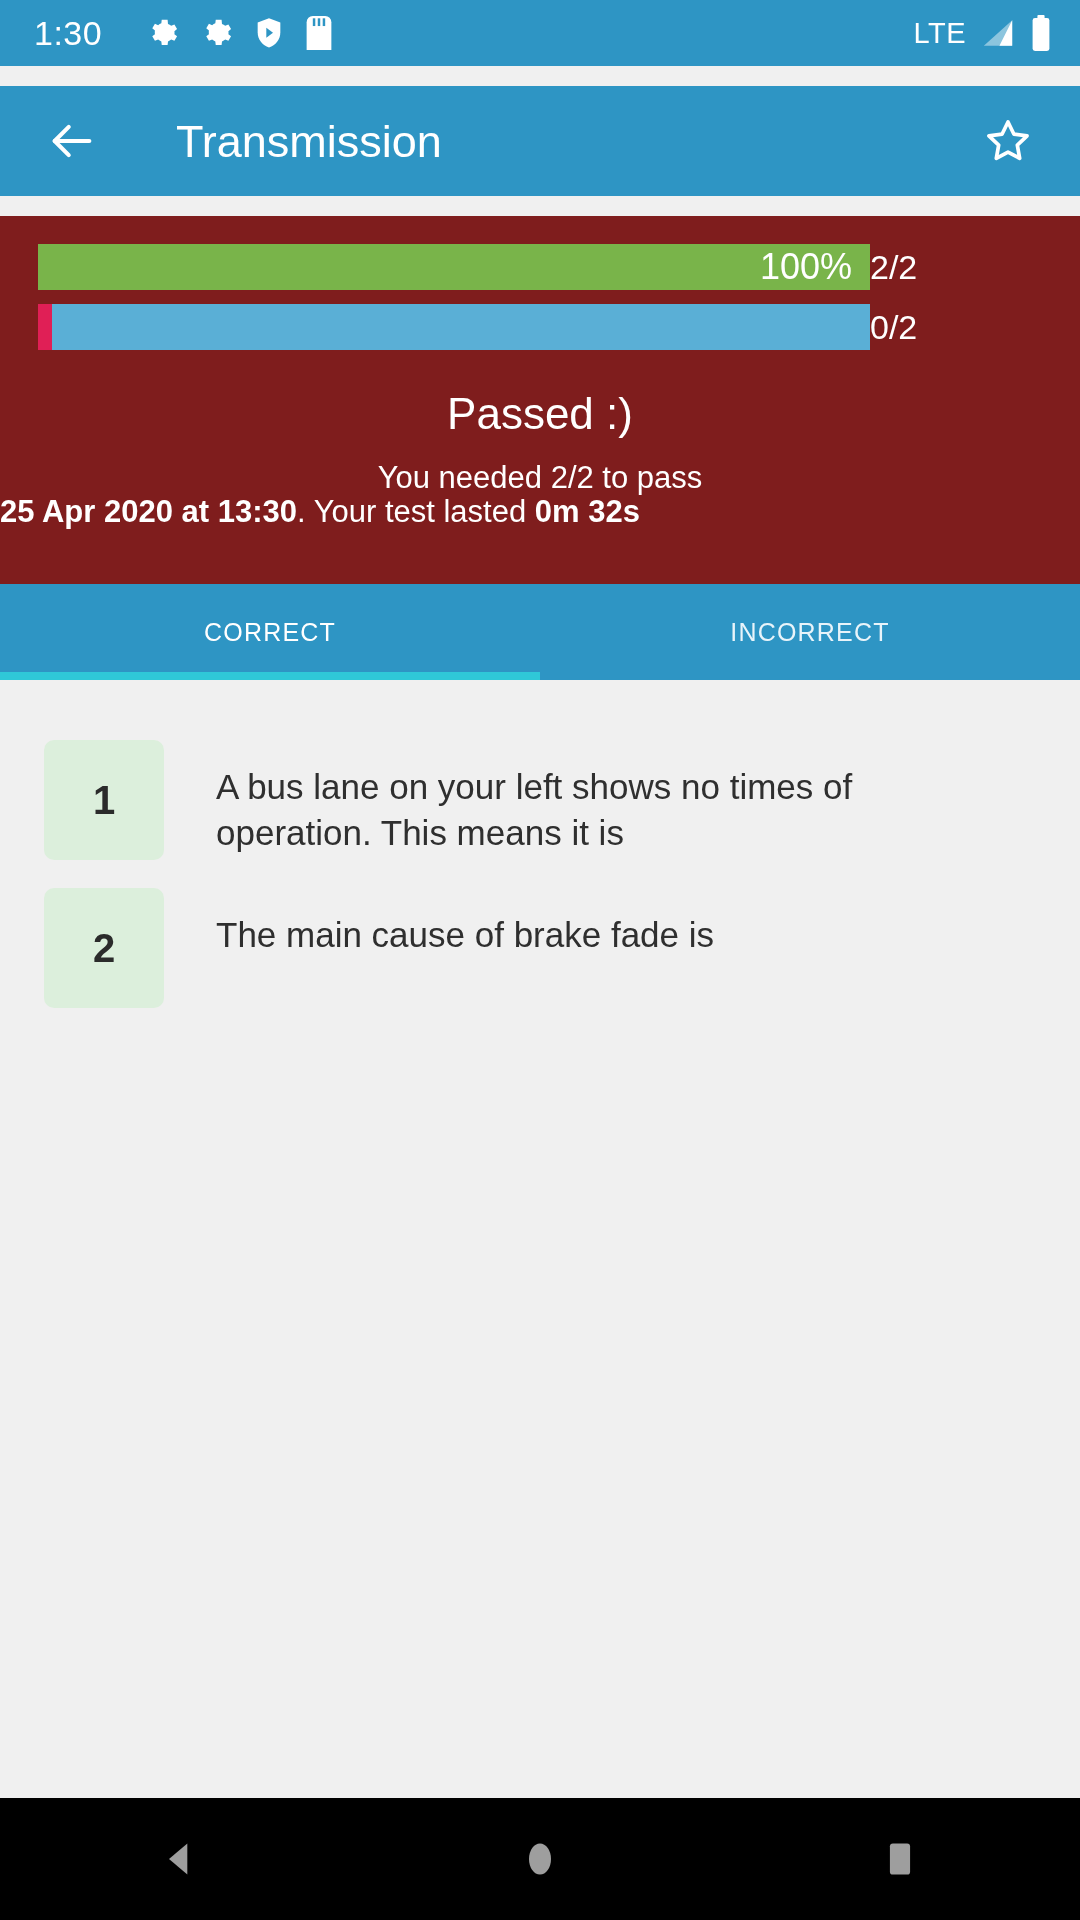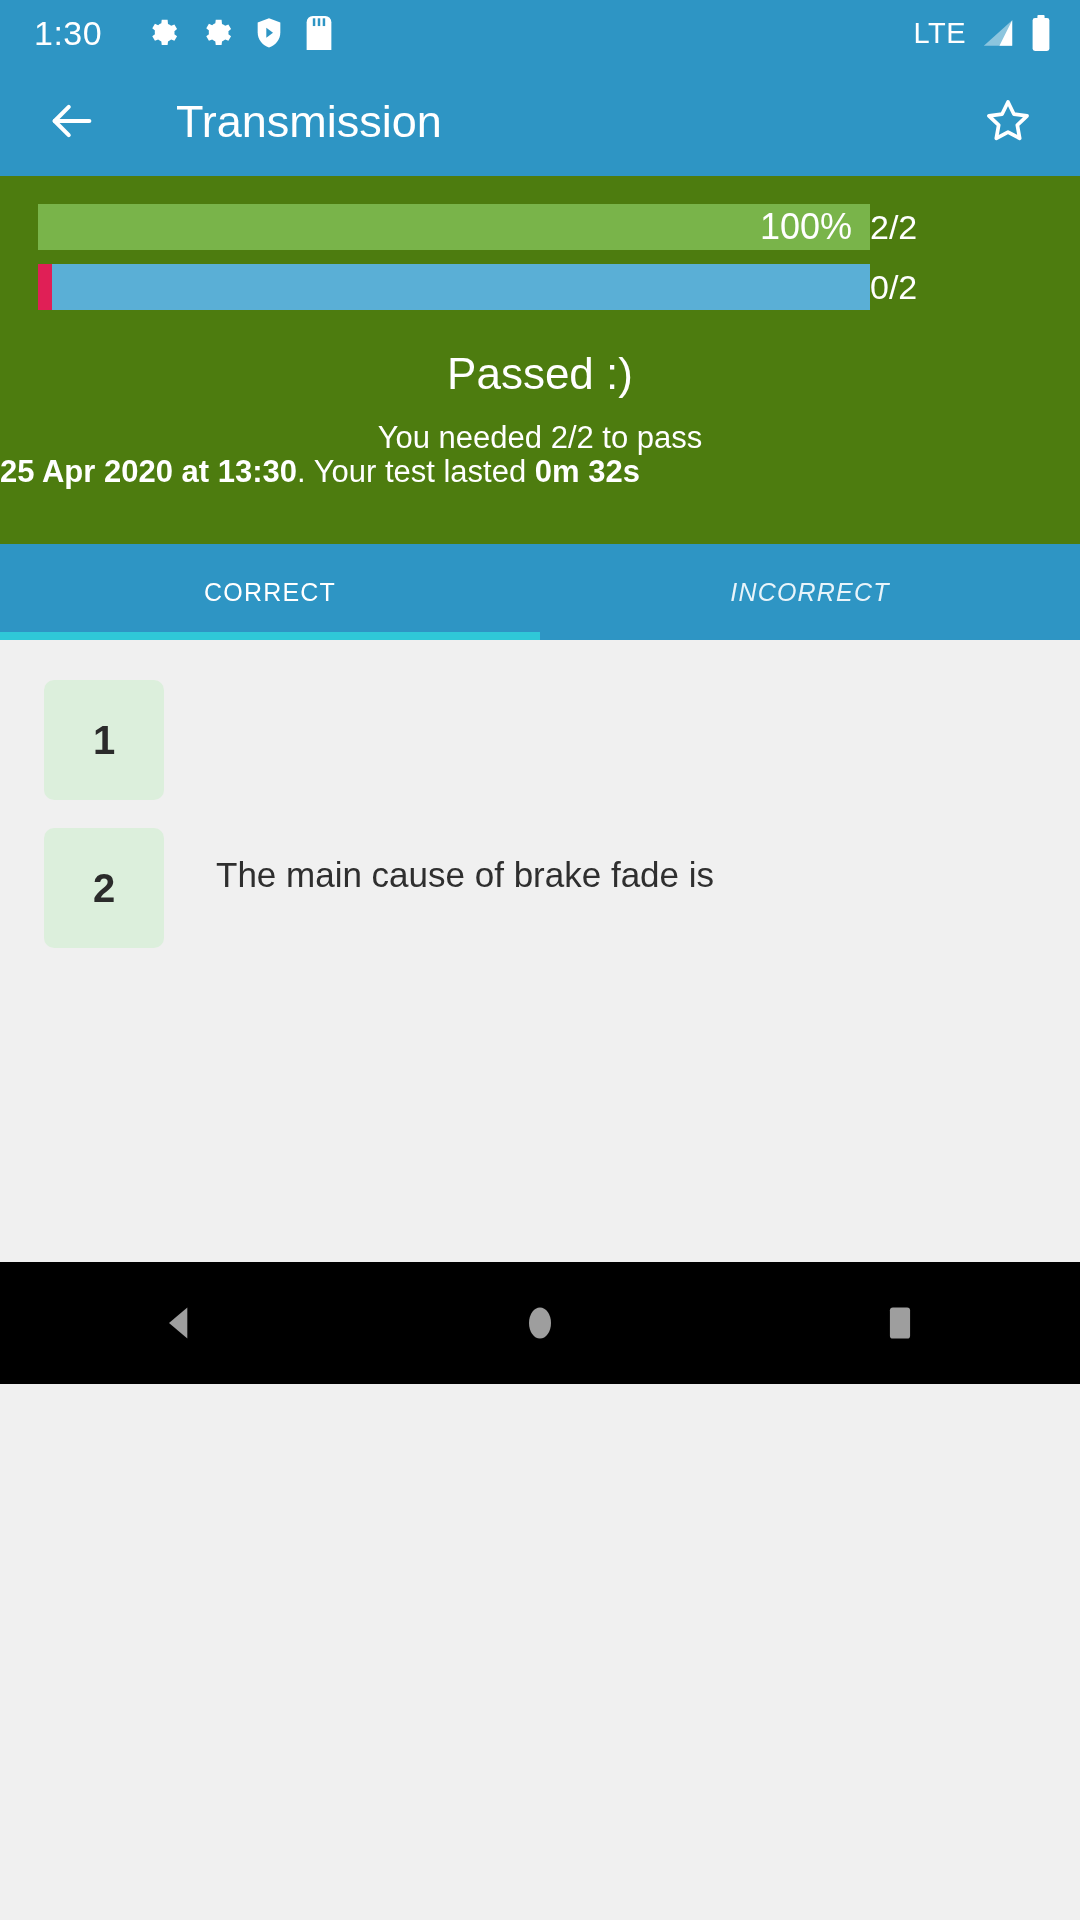--- a/index.html
+++ b/index.html
@@ -9,24 +9,25 @@
   body {
     width: 1080px;
     height: 1920px;
     background: #f0f0f0;
     font-family: "Liberation Sans", sans-serif;
     overflow: hidden;
   }
   .screen {
     position: relative;
     width: 1080px;
-    height: 1384px;
+    height: 1920px;
     display: flex;
     flex-direction: column;
     background: #f0f0f0;
+    gap: 20px;
   }
 
   
   .status-bar {
     height: 66px;
     background: #2e95c4;
     display: flex;
     align-items: center;
     padding: 0 28px 0 34px;
     box-sizing: border-box;
@@ -85,21 +86,21 @@
     width: 60px;
     height: 60px;
     display: flex;
     align-items: center;
     justify-content: center;
     margin-right: 8px;
   }
 
   
   .result-header {
-    background: #4d7c0f;
+    background: #7f1d1d;
     padding: 0 0 0 0;
   }
   .bars {
     padding: 28px 32px 0 38px;
   }
   .bar-row {
     display: flex;
     align-items: center;
     margin-bottom: 14px;
   }
@@ -171,21 +172,21 @@
   .tab {
     flex: 1;
     display: flex;
     align-items: center;
     justify-content: center;
     color: #ffffff;
     font-size: 25px;
     letter-spacing: 1.2px;
     line-height: 1;
   }
-  .tab.inactive { color: #e8f4fa; font-style: italic; }
+  .tab.inactive { color: #e8f4fa; }
   .tab-indicator {
     position: absolute;
     bottom: 0;
     left: 0;
     width: 50%;
     height: 8px;
     background: #2fc8d8;
   }
 
   
@@ -343,20 +344,21 @@
       <div class="tab inactive">INCORRECT</div>
       <div class="tab-indicator"></div>
     </div>
   </div>
 
   <div class="list">
     <div class="list-item">
       <div class="q-badge">
         <span>1</span>
       </div>
+      <div class="q-text">A bus lane on your left shows no times of operation. This means it is</div>
     </div>
     <div class="list-item">
       <div class="q-badge">
         <span>2</span>
       </div>
       <div class="q-text">The main cause of brake fade is</div>
     </div>
   </div>
 
   <div class="nav-bar">

